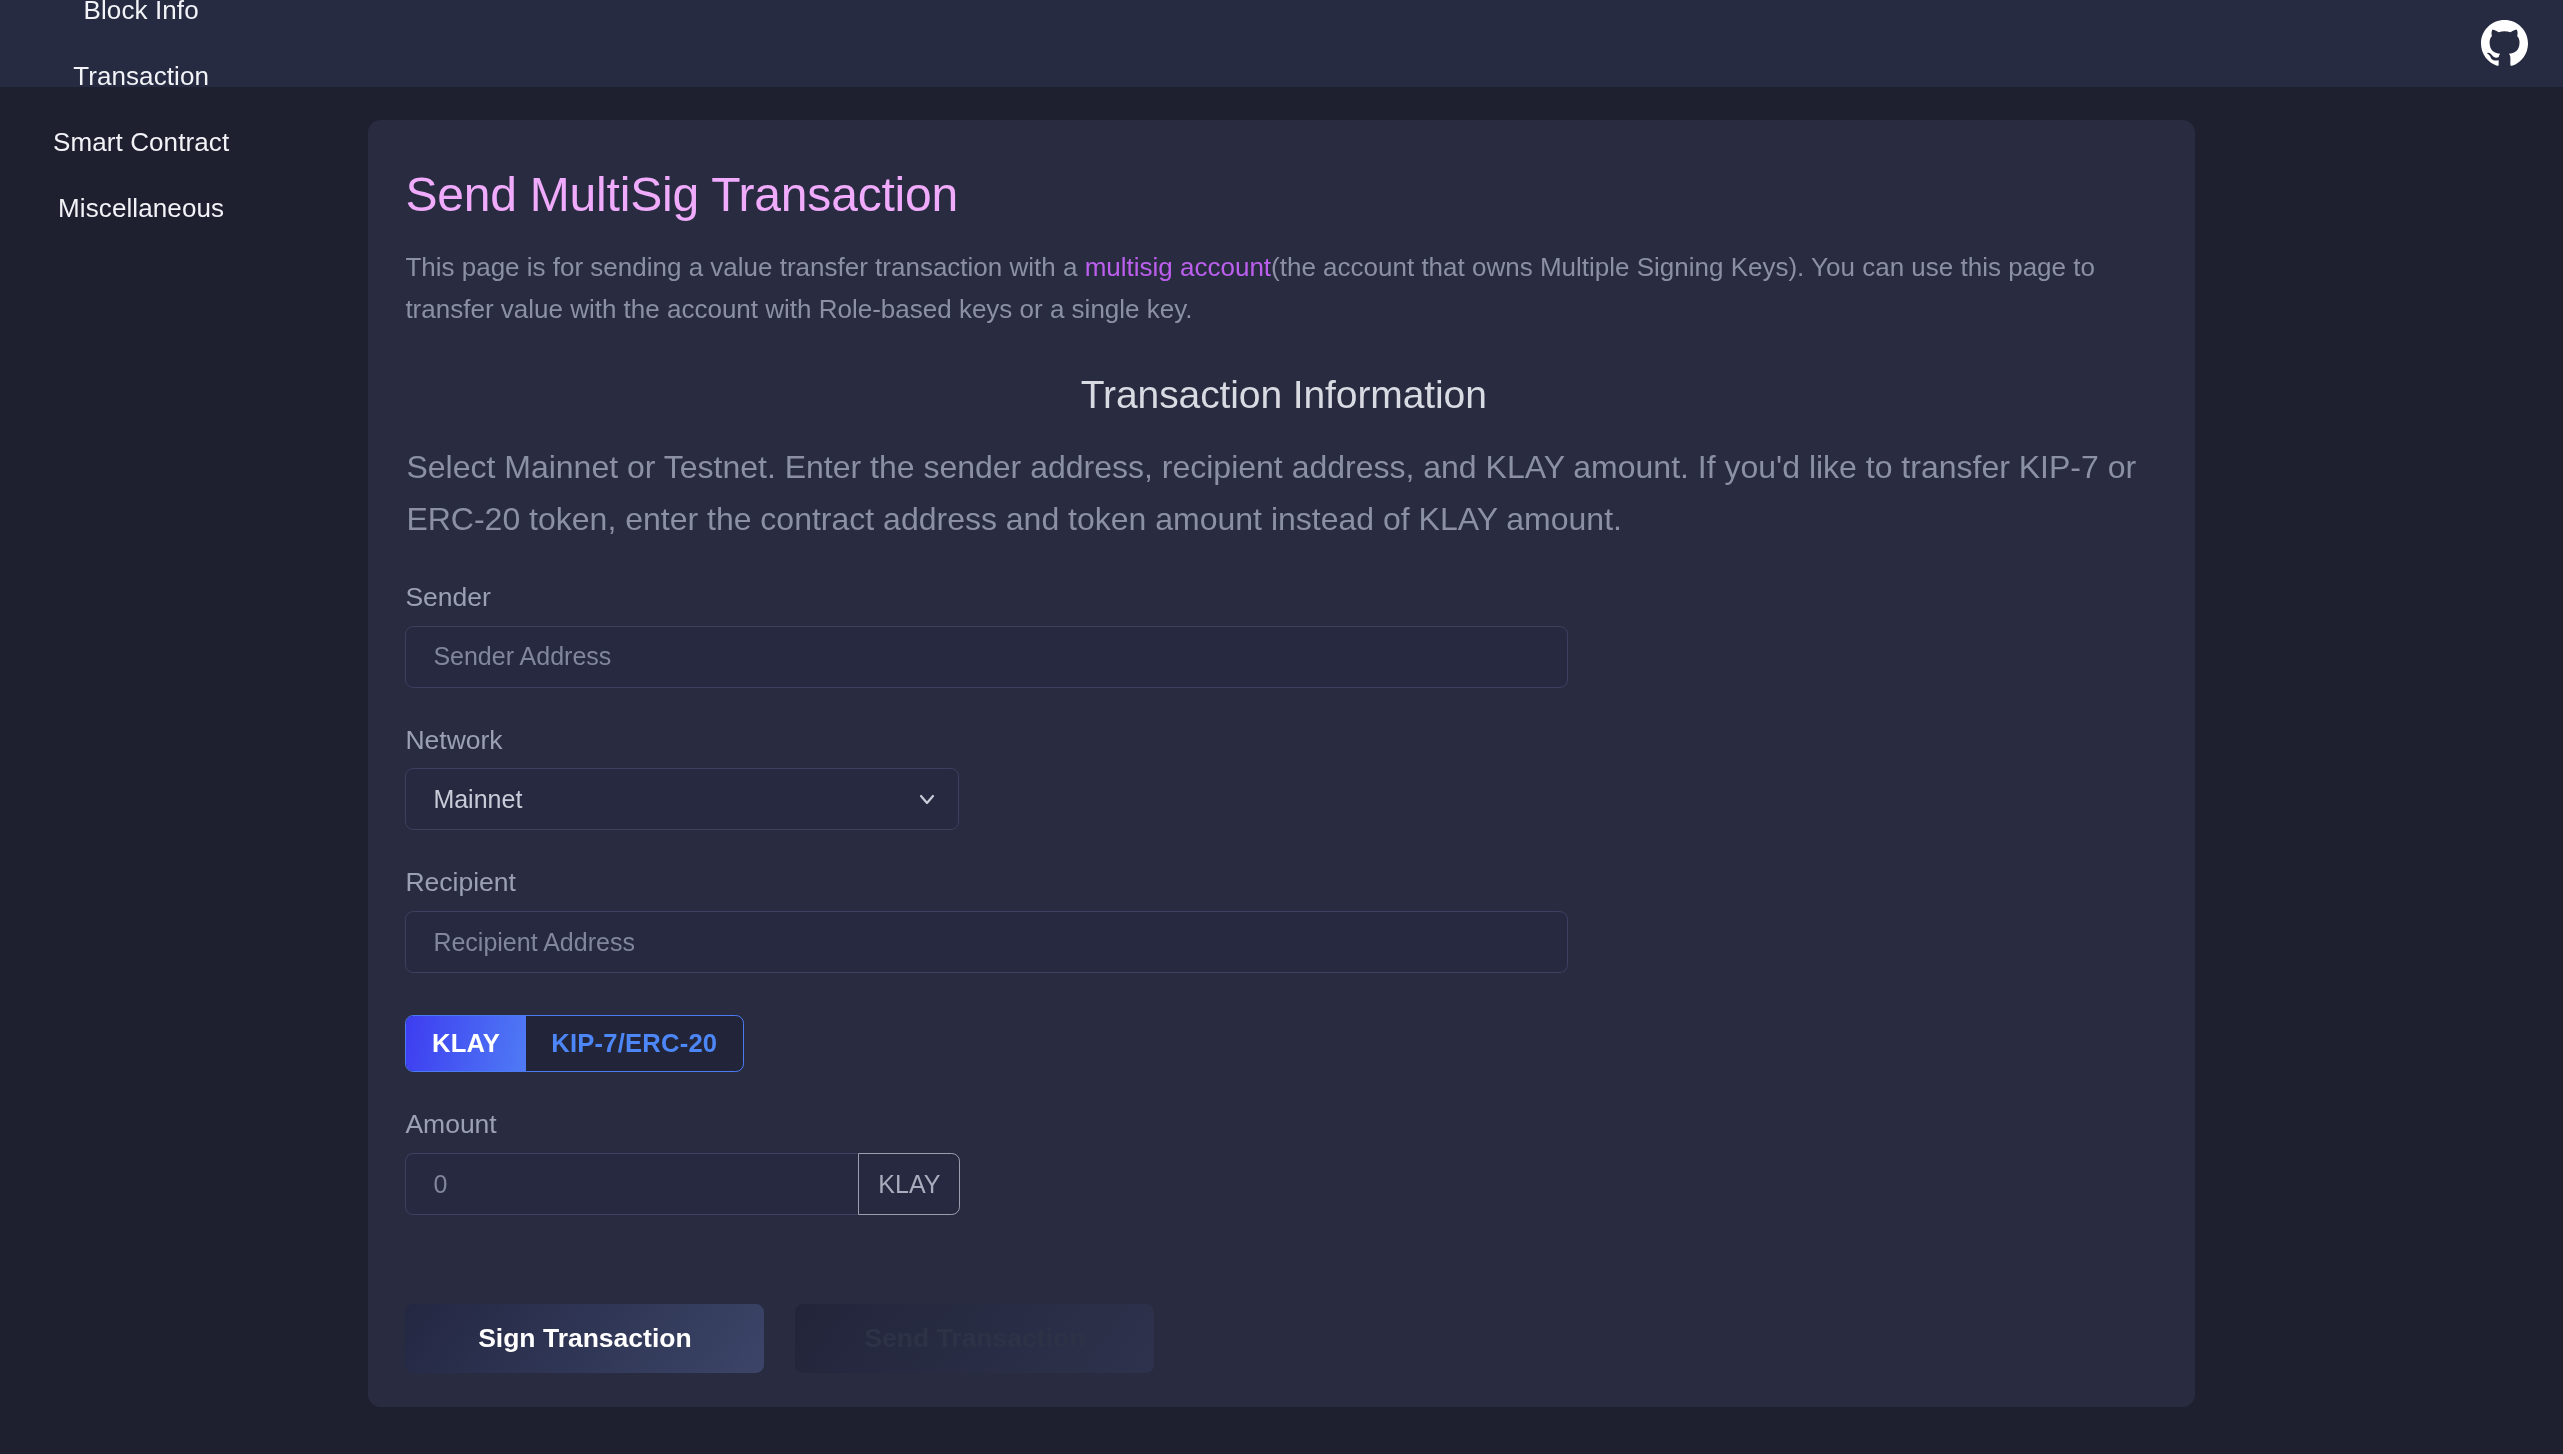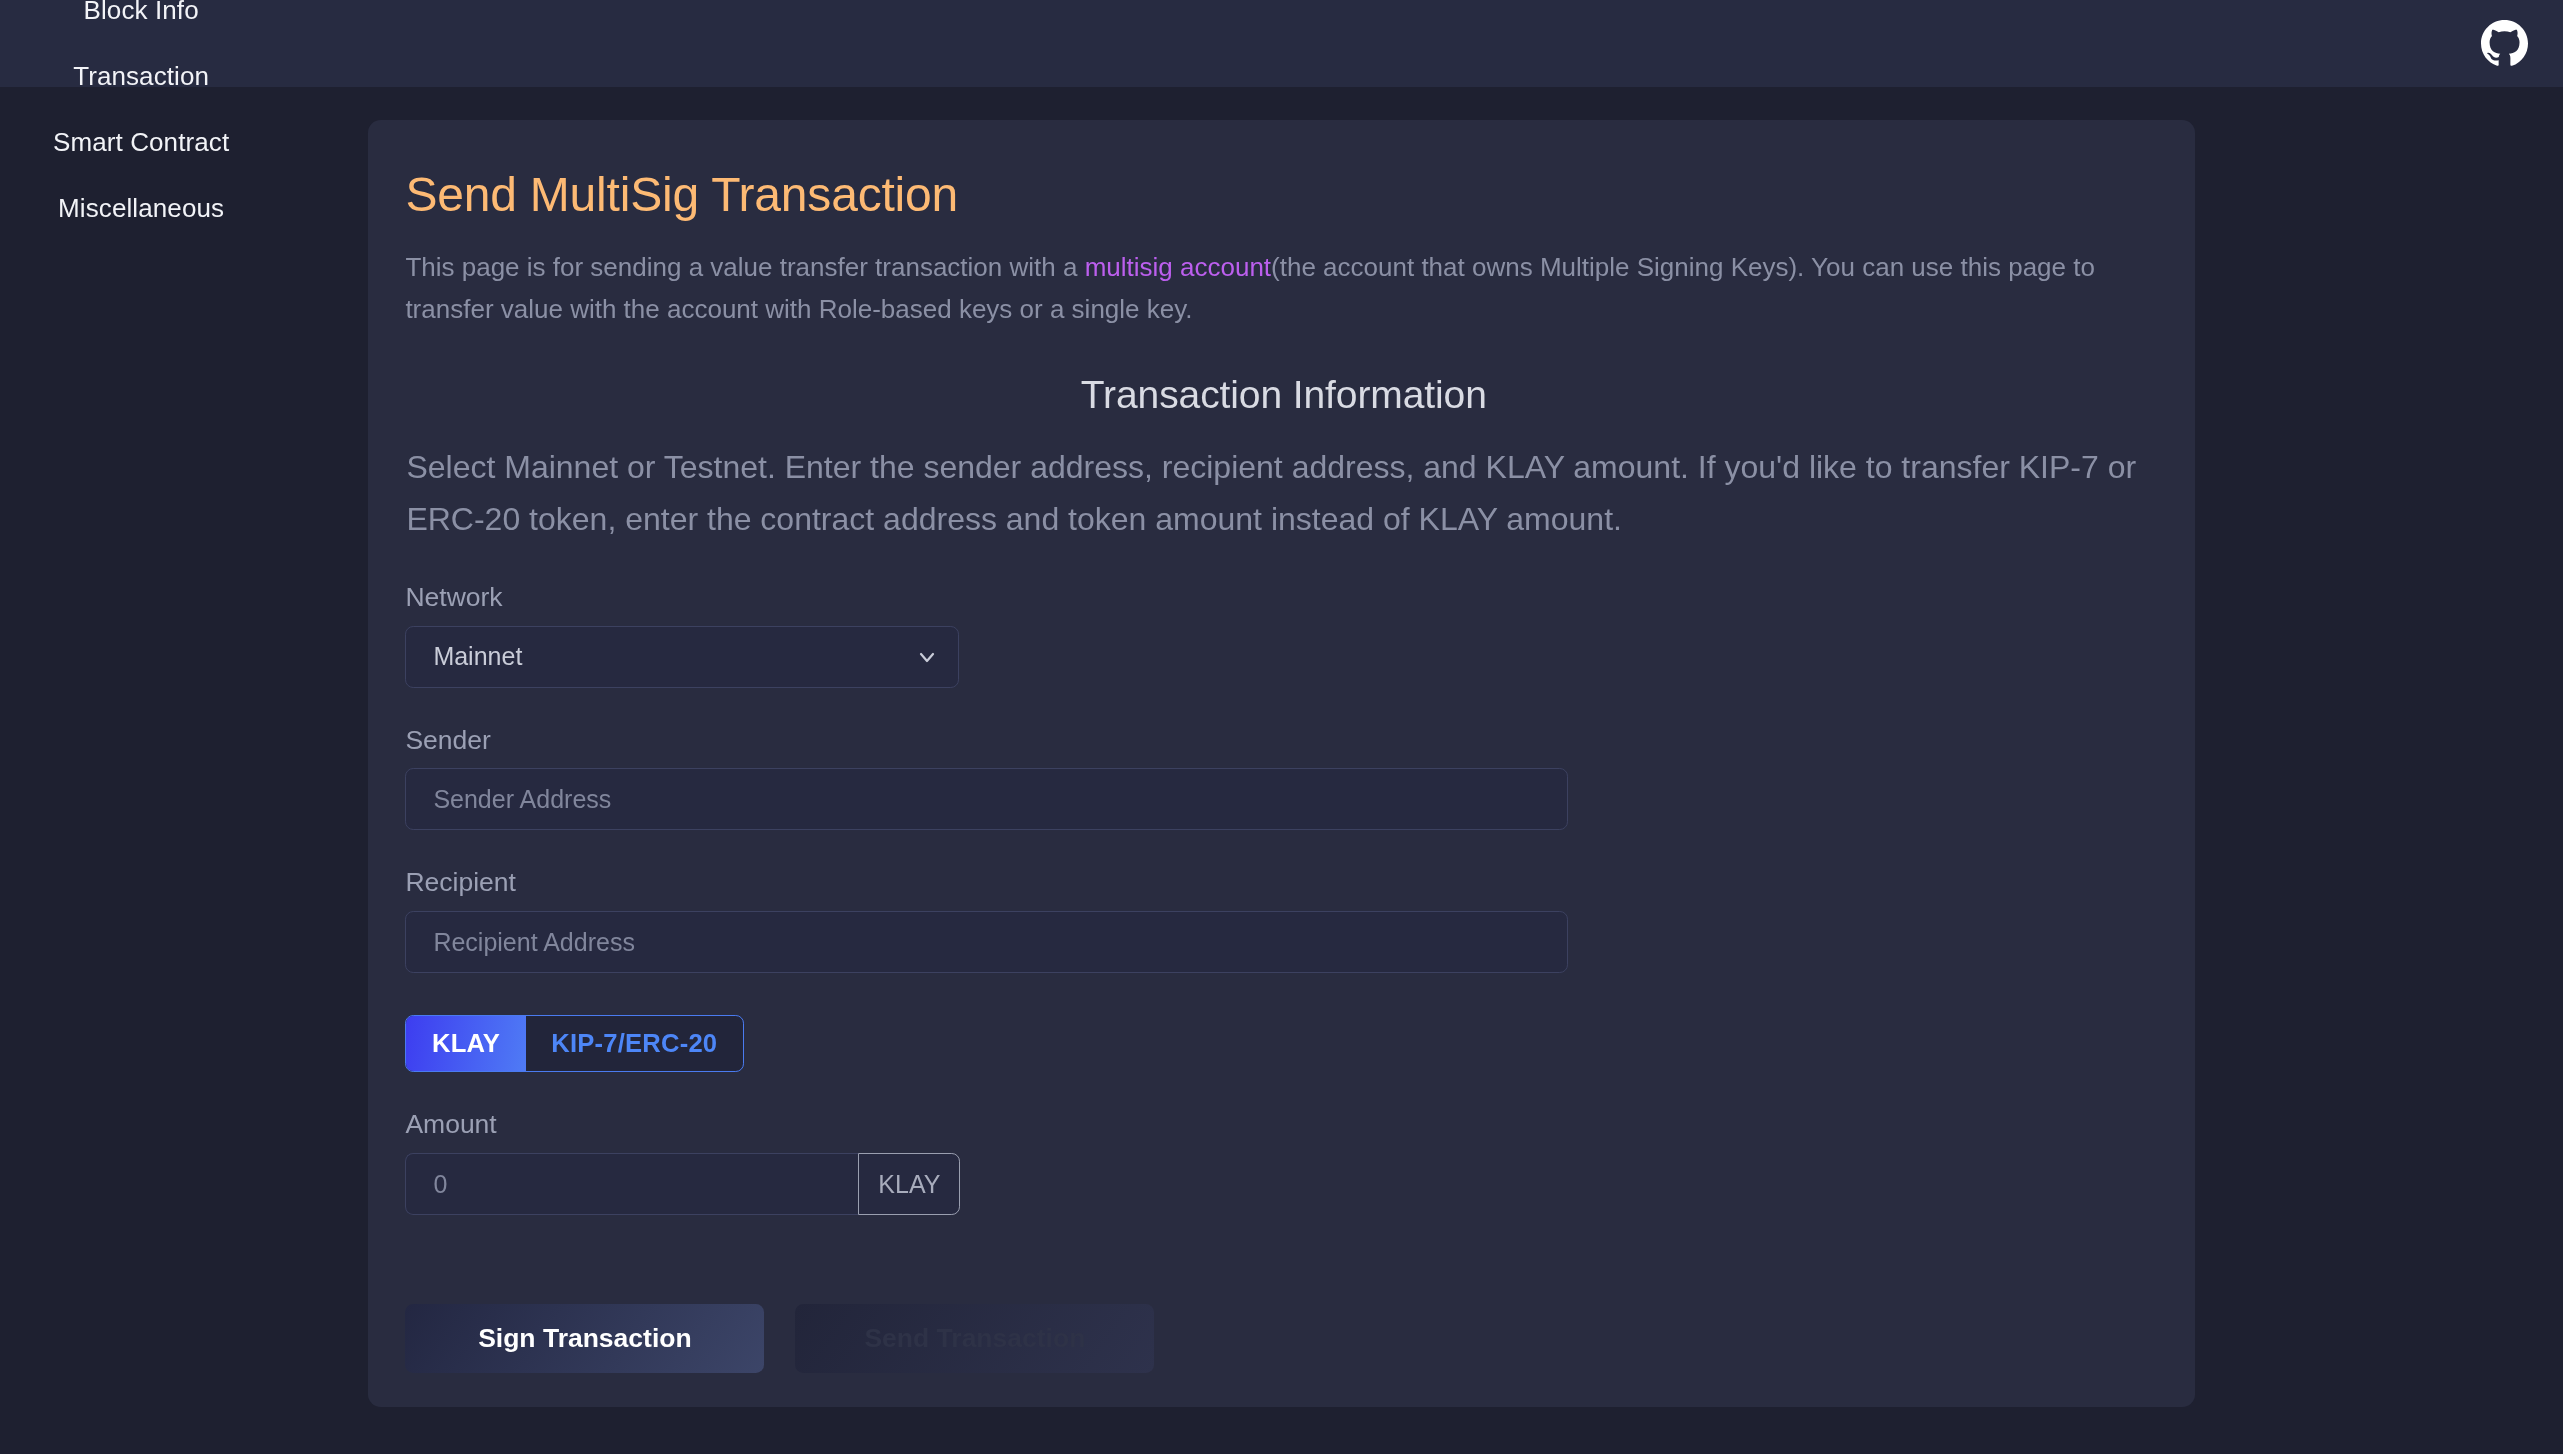--- a/index.html
+++ b/index.html
@@ -50,21 +50,21 @@
     width: 1827px;
     background: #292c40;
     border-radius: 12.8px;
     padding: 49px 31px 55px 31px;
     height: 1287px;
   }
   .card-inner { padding: 0 1.8px; }
 
   h1.title {
     margin: 0;
-    color: #fdba74;
+    color: #f0abfc;
     font-size: 48px;
     font-weight: 400;
     letter-spacing: -0.2px;
     line-height: 1.1;
     padding-left: 4.6px;
   }
   p.lede {
     margin: 24px 0 0 0;
     padding-left: 4.6px;
     color: #8b90a5;
@@ -268,39 +268,39 @@
 
       <h1 class="title">Send MultiSig Transaction</h1>
 
       <p class="lede"><span>This page is for sending a value transfer transaction with a </span><a class="link">multisig account</a><span>(the account that owns Multiple Signing Keys). You can use this page to transfer value with the account with Role-based keys or a single key.</span></p>
 
       <h2 class="section-title">Transaction Information</h2>
       <p class="section-desc">Select Mainnet or Testnet. Enter the sender address, recipient address, and KLAY amount. If you'd like to transfer KIP-7 or ERC-20 token, enter the contract address and token amount instead of KLAY amount.</p>
 
       
       <div class="field">
+        <label class="field-label">Sender</label>
+        <input class="text-input" type="text" placeholder="Sender Address" style="">
+      </div>
+
+      
+      <div class="field">
         <label class="field-label">Network</label>
         <div class="select-wrap">
           <div class="select-fake">Mainnet</div>
           <span class="select-chevron">
             <svg viewBox="0 0 24 24" width="24" height="24" fill="none" stroke="#c9ccd8" stroke-width="2.2" stroke-linecap="round" stroke-linejoin="round">
                 <polyline points="6 9 12 16 18 9"></polyline>
               </svg>
           </span>
         </div>
       </div>
 
       
       <div class="field">
-        <label class="field-label">Sender</label>
-        <input class="text-input" type="text" placeholder="Sender Address" style="">
-      </div>
-
-      
-      <div class="field">
         <label class="field-label">Recipient</label>
         <input class="text-input" type="text" placeholder="Recipient Address" style="">
       </div>
 
       
       <div class="toggle-group">
         <button class="toggle-btn active">KLAY</button>
         <button class="toggle-btn">KIP-7/ERC-20</button>
       </div>
 

